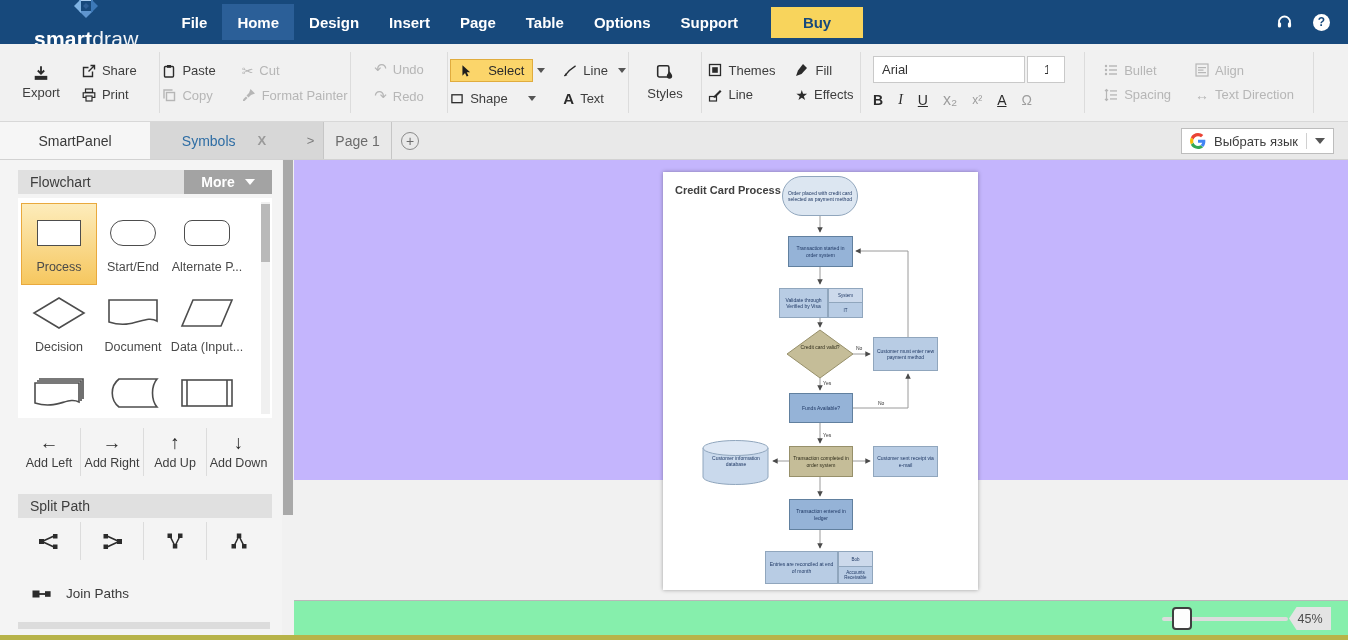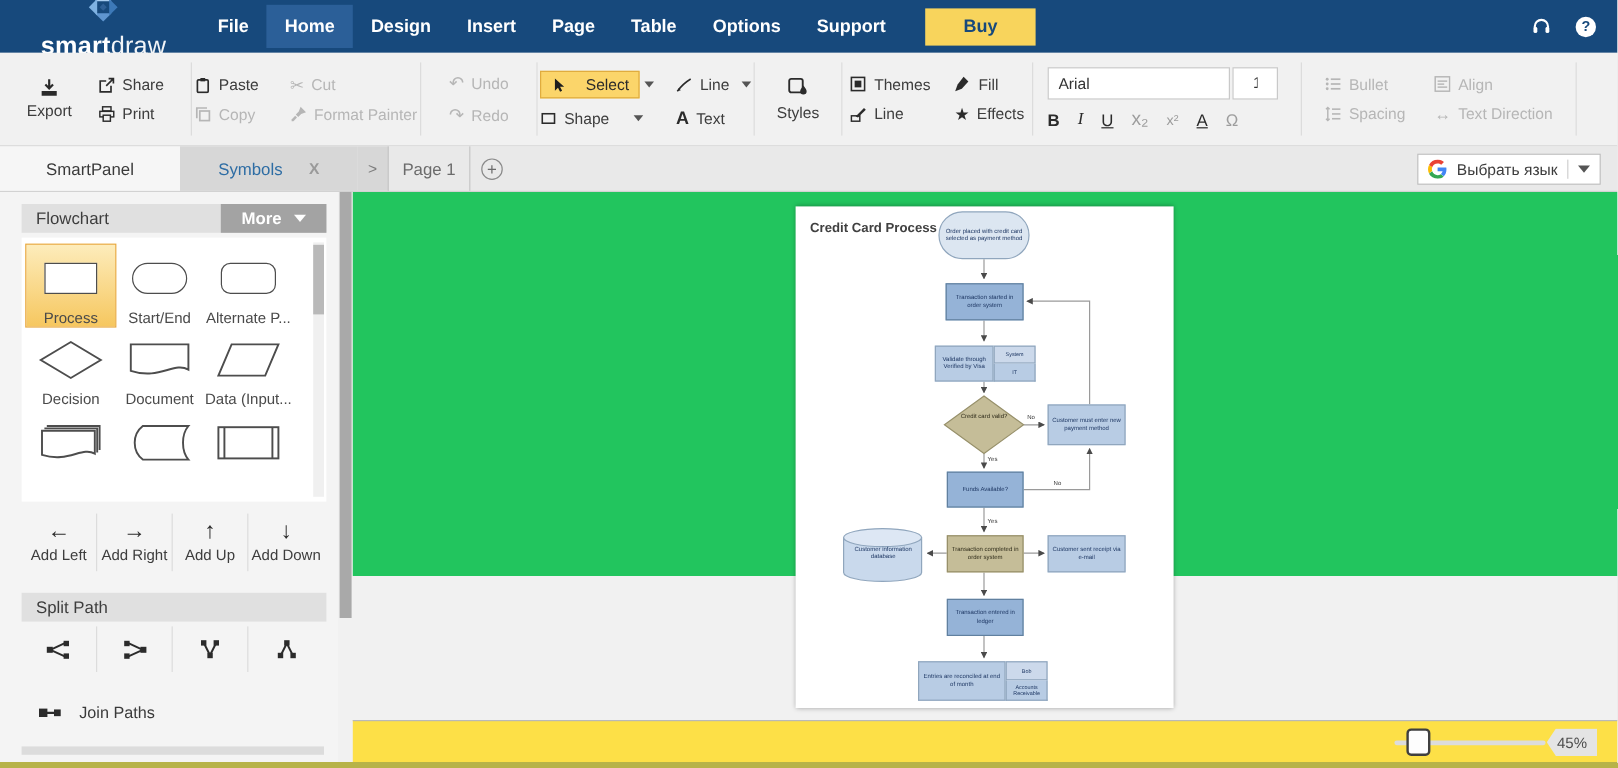--- a/index.html
+++ b/index.html
@@ -74,21 +74,21 @@
   .sidebar { position:absolute; left:0; top:160px; width:282px; bottom:5px; background:#f4f4f4; overflow:hidden; }
   .sec-hdr { margin:10px 10px 0 18px; height:24px; background:#e0e0e0; display:flex; align-items:center;
              padding-left:12px; font-size:14px; color:#3d3d3d; position:relative; }
   .more-btn { position:absolute; right:0; top:0; height:24px; width:88px; background:#a3a3a3; color:#fff;
               font-size:14px; font-weight:700; display:flex; align-items:center; justify-content:center;
               gap:10px; cursor:pointer; }
   .more-btn .tri { width:0; height:0; border-left:5px solid transparent; border-right:5px solid transparent;
                    border-top:6px solid #fff; }
   .shape-panel { margin:4px 10px 0 18px; height:220px; background:#fff; position:relative; overflow:hidden; }
   .shape-grid { display:grid; grid-template-columns:74px 74px 74px; padding:6px 0 0 4px; }
-  .shape-cell { height:68px; display:flex; flex-direction:column; align-items:center; justify-content:flex-start;
+  .shape-cell { height:80px; display:flex; flex-direction:column; align-items:center; justify-content:flex-start;
                 padding-top:10px; cursor:pointer; }
   .shape-cell .glyph { height:38px; display:flex; align-items:center; justify-content:center; }
   .shape-cell .slbl { font-size:12.5px; color:#4a4a4a; margin-top:8px; white-space:nowrap; }
   .shape-cell.selected { background:linear-gradient(#fdecbb,#f6c75f); outline:1px solid #e9a93d; }
   .sh-rect { width:44px; height:26px; border:1.6px solid #4d4d4d; background:#fff; }
   .sh-pill { width:46px; height:26px; border:1.6px solid #4d4d4d; border-radius:13px; background:#fff; }
   .sh-alt  { width:46px; height:26px; border:1.6px solid #4d4d4d; border-radius:8px; background:#fff; }
   .sp-scroll { position:absolute; right:2px; top:4px; width:9px; height:212px; background:#f0f0f0; }
   .sp-thumb { position:absolute; left:0; top:2px; width:9px; height:58px; background:#b9b9b9; }
   .add-row { display:flex; margin:10px 10px 0 18px; }
@@ -103,41 +103,41 @@
   .split-cell:last-child { border-right:none; }
   .join-row { display:flex; align-items:center; gap:14px; margin:26px 0 0 32px; cursor:pointer; }
   .join-row .jlbl { font-size:13.5px; color:#3a3a3a; }
   .side-hscroll { position:absolute; left:18px; bottom:6px; width:252px; height:7px; background:#dcdcdc; }
 
   
   .vscroll { position:absolute; left:282px; top:160px; width:12px; height:475px; background:#f1f1f1; }
   .vthumb { position:absolute; left:1px; top:0; width:10px; height:355px; background:#a9a9a9; }
 
   
-  .canvas { position:absolute; left:294px; top:160px; width:1054px; height:320px; background:#22c55e; }
+  .canvas { position:absolute; left:294px; top:160px; width:1054px; height:320px; background:#c4b5fd; }
   .page { position:absolute; left:369px; top:12px; width:315px; height:418px; background:#fff;
           box-shadow:0 0 4px rgba(0,0,0,.35); }
   .dg-title { position:absolute; left:12px; top:12px; font-size:11px; font-weight:700; color:#404040; }
   .node { position:absolute; display:flex; align-items:center; justify-content:center; text-align:center;
           font-size:5px; line-height:1.3; color:#1f3864; padding:1px 2px; }
   .nb  { background:#95b3d7; border:1px solid #61809f; }
   .nlb { background:#b8cce4; border:1px solid #90a6bd; }
   .ntan{ background:#c5bd98; border:1px solid #97906a; color:#2f2c1a; }
   .nterm { background:#dce6f1; border:1px solid #90a6bd; border-radius:20px; }
   .tagbox { position:absolute; display:flex; flex-direction:column; font-size:4.5px; color:#1f3864;
             text-align:center; }
   .tagbox .cell { border:1px solid #90a6bd; display:flex; align-items:center; justify-content:center;
                   padding:1px; }
   .tagbox .c1 { background:#ccd9eb; }
   .tagbox .c2 { background:#b8cce4; border-top:none; }
   .elabel { position:absolute; font-size:5px; color:#333; }
   .dlabel { position:absolute; font-size:5px; color:#2f2c1a; text-align:center; }
 
   
-  .bottombar { position:absolute; left:294px; top:600px; width:1054px; height:35px; background:#fde047;
+  .bottombar { position:absolute; left:294px; top:600px; width:1054px; height:35px; background:#86efac;
                border-top:1px solid #b9b9b9; }
   .z-track { position:absolute; left:868px; top:16px; width:126px; height:4px; background:#dcdcdc; border-radius:2px; }
   .z-handle { position:absolute; left:878px; top:6px; width:20px; height:23px; background:#fdfdfd;
               border:2px solid #3f3f3f; border-radius:4px; cursor:pointer; }
   .z-tag { position:absolute; left:995px; top:6px; width:42px; height:23px; background:#e4e4e4;
            clip-path:polygon(0 50%, 18% 0, 100% 0, 100% 100%, 18% 100%);
            display:flex; align-items:center; justify-content:center; font-size:12.5px; color:#4d4d4d; }
   .olive { position:absolute; left:0; bottom:0; width:100%; height:5px; background:#b7b349; }
   svg.ic { display:block; }
 </style>

